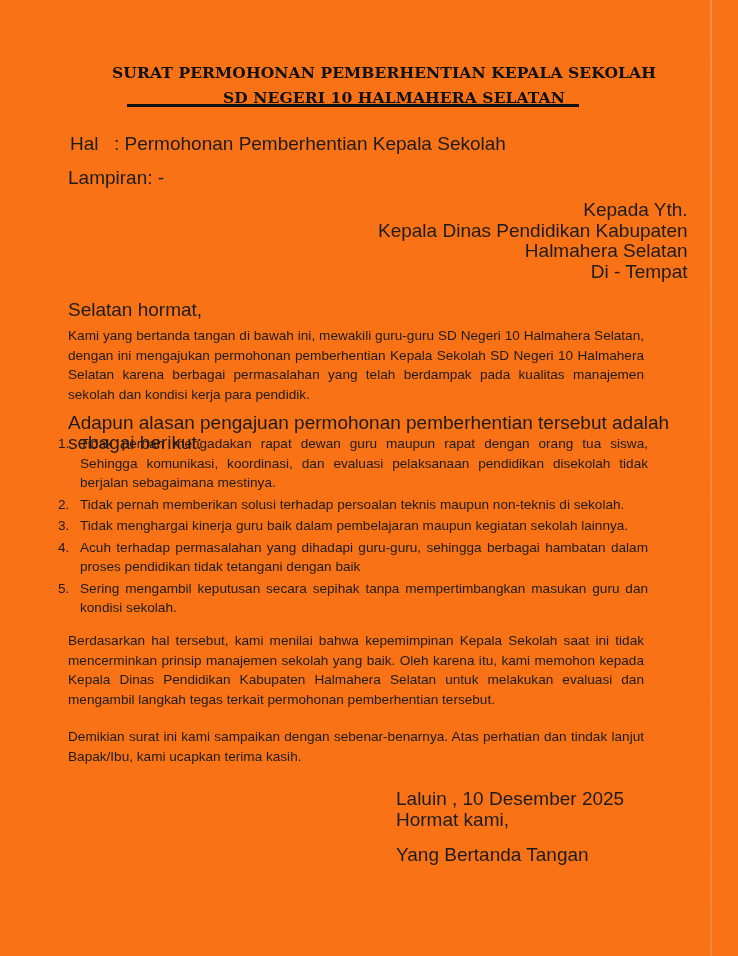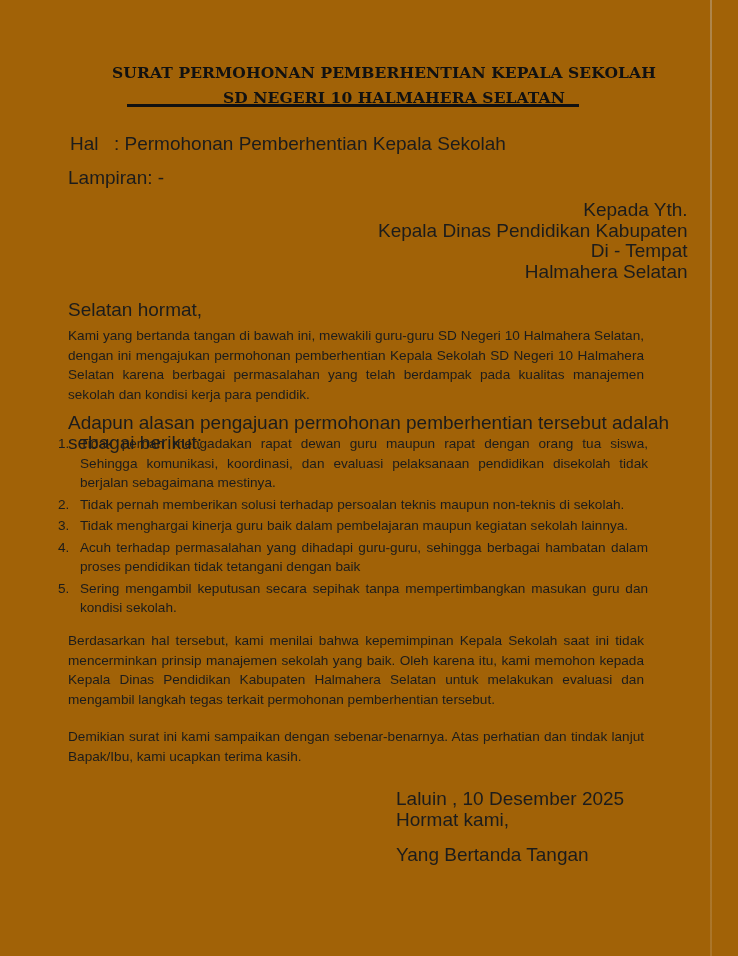--- a/index.html
+++ b/index.html
@@ -11,21 +11,21 @@
     }
     body {
       position: relative;
       font-family: "Liberation Sans", "DejaVu Sans", sans-serif;
       color: #1b1b1b;
     }
     .page {
       position: absolute;
       left: 0; top: 0;
       width: 738px; height: 956px;
-      background: #a16207;
+      background: #f97316;
     }
     .edge-shadow {
       position: absolute;
       right: 26px; top: 0;
       width: 2px; height: 956px;
       background: linear-gradient(to bottom, rgba(200,200,200,0.35), rgba(230,230,230,0.15));
     }
     .title-block {
       position: absolute;
       left: 0; top: 60px;
@@ -111,22 +111,22 @@
 
   <div class="text hal">
     <span class="label">Hal</span><span>: Permohonan Pemberhentian Kepala Sekolah</span>
   </div>
 
   <div class="text lampiran">Lampiran: -</div>
 
   <div class="text recipient">
     <div>Kepada Yth.</div>
     <div>Kepala Dinas Pendidikan Kabupaten</div>
+    <div>Halmahera Selatan</div>
     <div>Di - Tempat</div>
-    <div>Halmahera Selatan</div>
   </div>
 
   <div class="text greeting">Selatan hormat,</div>
 
   <p class="para p1">Kami yang bertanda tangan di bawah ini, mewakili guru-guru SD Negeri 10 Halmahera Selatan, dengan ini mengajukan permohonan pemberhentian Kepala Sekolah SD Negeri 10 Halmahera Selatan karena berbagai permasalahan yang telah berdampak pada kualitas manajemen sekolah dan kondisi kerja para pendidik.</p>
 
   <div class="text intro-list">Adapun alasan pengajuan permohonan pemberhentian tersebut adalah sebagai berikut:</div>
 
   <ol class="reasons">
     <li>

